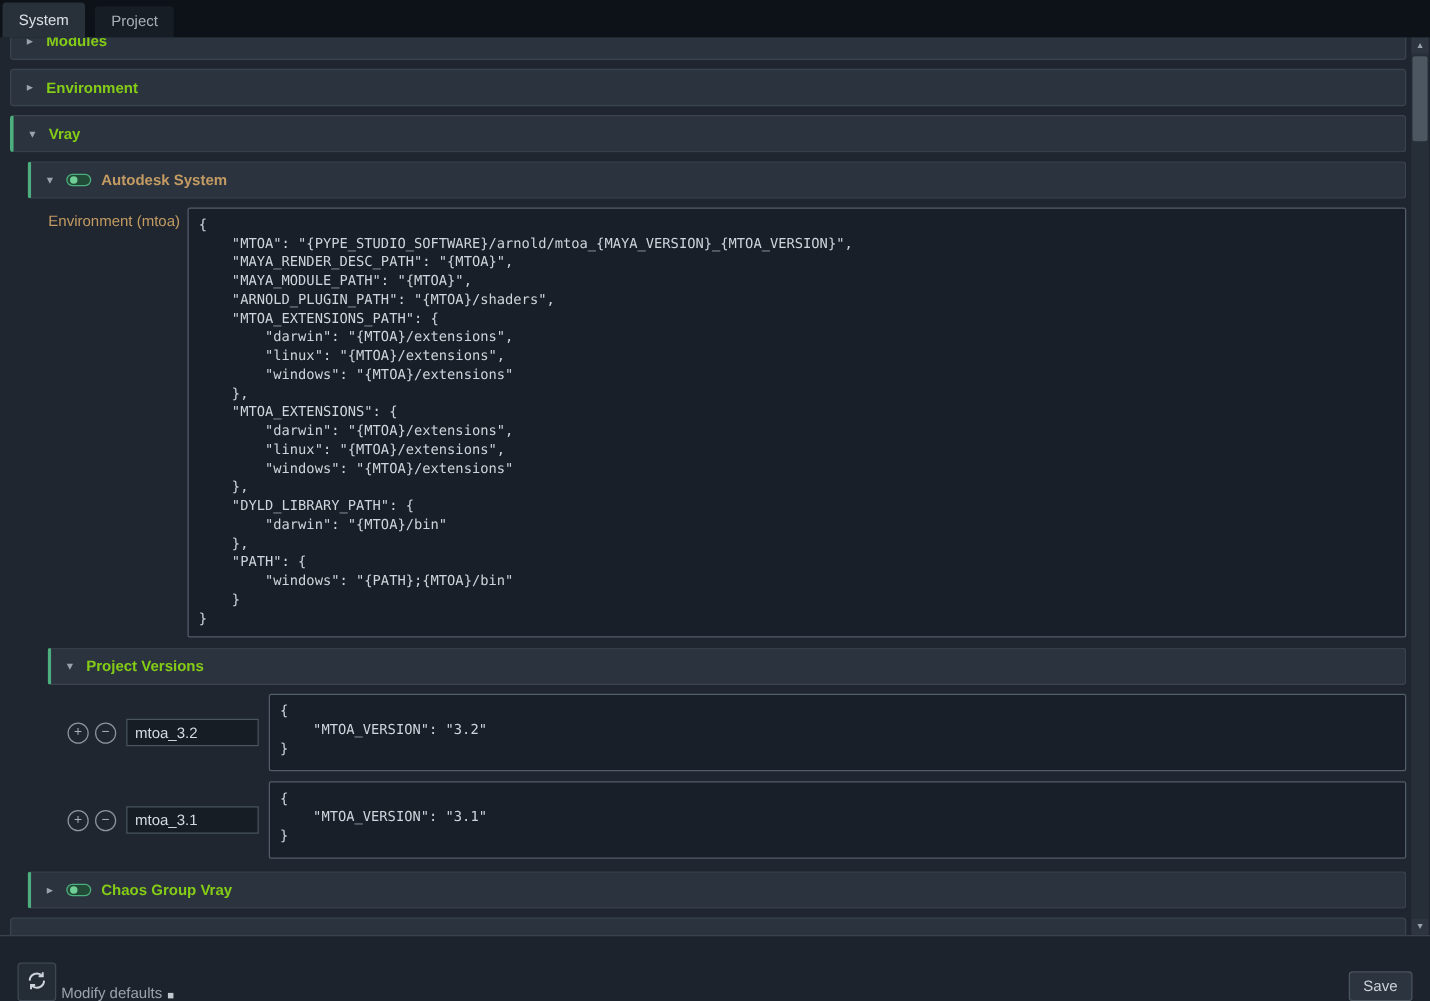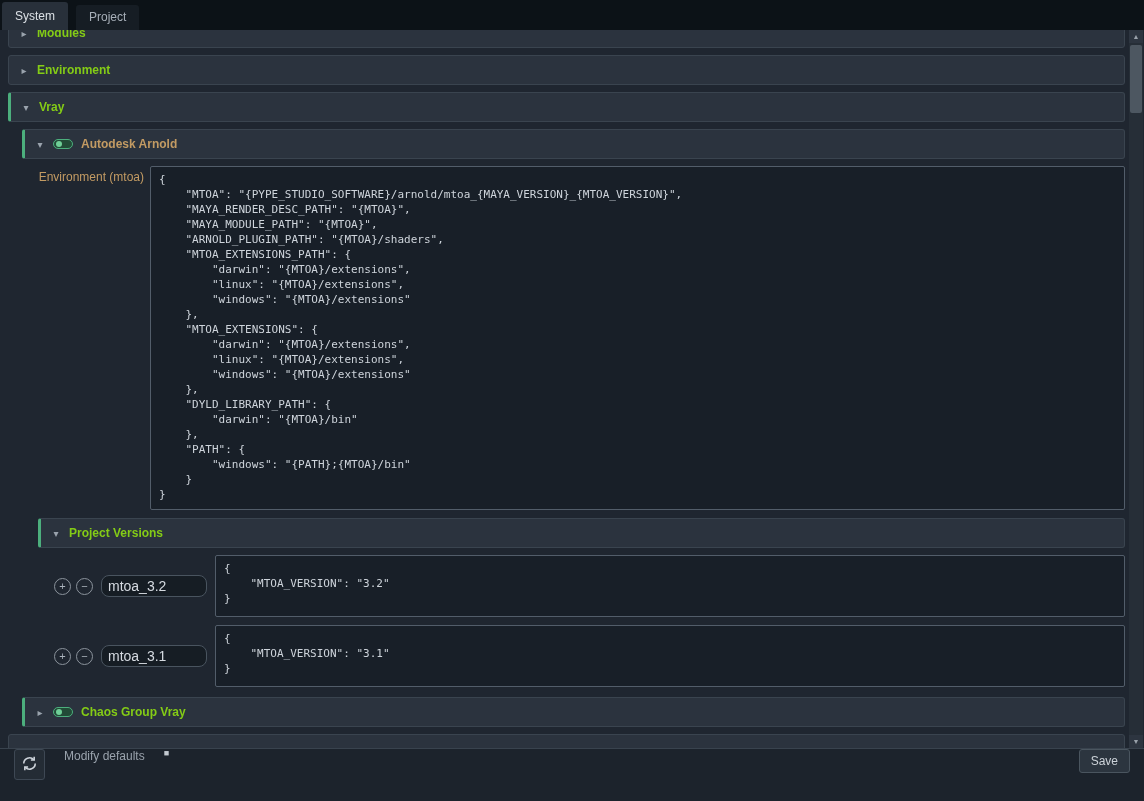--- a/index.html
+++ b/index.html
@@ -36,37 +36,37 @@
   .env-label { width:122px; text-align:right; padding-top:4px; font-size:12px; color:#c39b63; flex:0 0 122px; }
   textarea { background:#181f28; border:1px solid #525d6a; border-radius:2px; color:#ced4db;
              font-family:"DejaVu Sans Mono", monospace; font-size:11px; line-height:15px;
              padding:5px 8px; resize:none; white-space:pre; overflow:hidden; outline:none; }
   .env-field { flex:1 1 auto; height:344px; }
 
   .version-row { display:flex; align-items:center; gap:5px; margin-left:16px; margin-bottom:8px; }
   .round-btn { width:17px; height:17px; border-radius:50%; background:transparent; border:1px solid #8b939c;
                color:#aab3bc; font-size:11px; line-height:1; display:flex; align-items:center;
                justify-content:center; cursor:default; padding:0; }
-  .key-input { width:106px; height:22px; background:#161d24; border:1px solid #49545f; border-radius:8px;
-               color:#d5dae0; font-size:14px; padding:2px 6px; margin-left:3px; outline:none; }
+  .key-input { width:106px; height:22px; background:#161d24; border:1px solid #49545f; border-radius:0;
+               color:#d5dae0; font-size:12px; padding:2px 6px; margin-left:3px; outline:none; }
   .version-field { flex:1 1 auto; height:62px; margin-left:3px; }
 
   .group-chaos { margin-top:10px; }
   .partial-bar { height:30px; }
 
   
   .scrollbar { position:absolute; top:0; right:1px; width:14px; height:100%; background:#262e37;
                display:flex; flex-direction:column; }
   .sb-arrow { height:13px; font-size:7px; color:#99a1aa; text-align:center; line-height:13px; background:#2d3540; }
   .sb-track { flex:1 1 auto; position:relative; }
   .sb-thumb { position:absolute; top:2px; left:1px; width:12px; height:68px; background:#4d5761; border-radius:2px; }
 
   
   .footer { flex:0 0 53px; background:#1c232c; border-top:1px solid #39434e; display:flex;
-            align-items:flex-start; padding:0 14px; gap:19px; }
+            align-items:flex-end; padding:0 14px; gap:4px; }
   .refresh-btn { width:31px; height:31px; background:#242c35; border:1px solid #3e4854; border-radius:3px;
                  display:flex; align-items:center; justify-content:center; cursor:default; }
   .footer-label { font-size:12px; color:#9aa3ad; }
   .square { font-size:9px; color:#c2c9d0; line-height:1; }
   .spacer { flex:1 1 auto; }
   .save-btn { background:#2c353f; border:1px solid #4a555f; border-radius:3px; color:#ccd2d8;
               font-size:12px; padding:4px 11px; cursor:default;margin-left:9px; }
 </style>
 </head>
 <body>
@@ -96,21 +96,21 @@
         <span class="bar-label">Vray</span>
       </div>
 
       <div class="indent1">
 
         <div class="bar accent">
           <span class="arrow">▾</span>
           <span class="toggle">
               <span class="knob"></span>
             </span>
-          <span class="bar-label orange">Autodesk Arnold</span>
+          <span class="bar-label orange">Autodesk System</span>
         </div>
 
         <div class="env-row">
           <div class="env-label">Environment (mtoa)</div>
           <textarea class="env-field" spellcheck="false" style="">{
     "MTOA": "{PYPE_STUDIO_SOFTWARE}/arnold/mtoa_{MAYA_VERSION}_{MTOA_VERSION}",
     "MAYA_RENDER_DESC_PATH": "{MTOA}",
     "MAYA_MODULE_PATH": "{MTOA}",
     "ARNOLD_PLUGIN_PATH": "{MTOA}/shaders",
     "MTOA_EXTENSIONS_PATH": {

